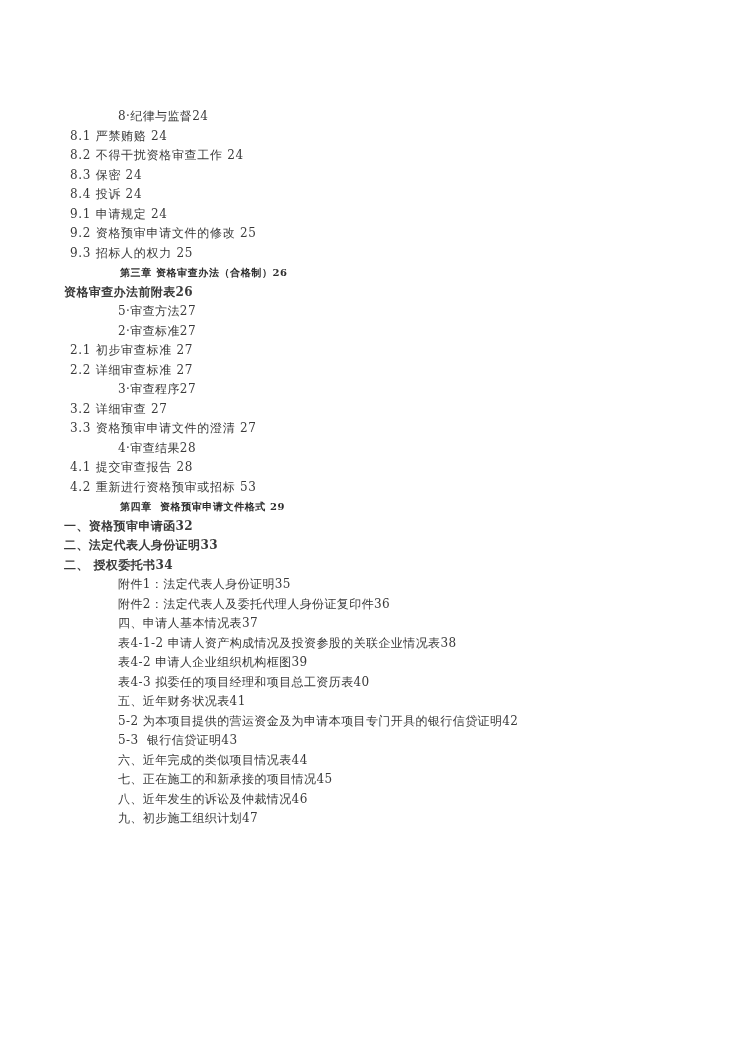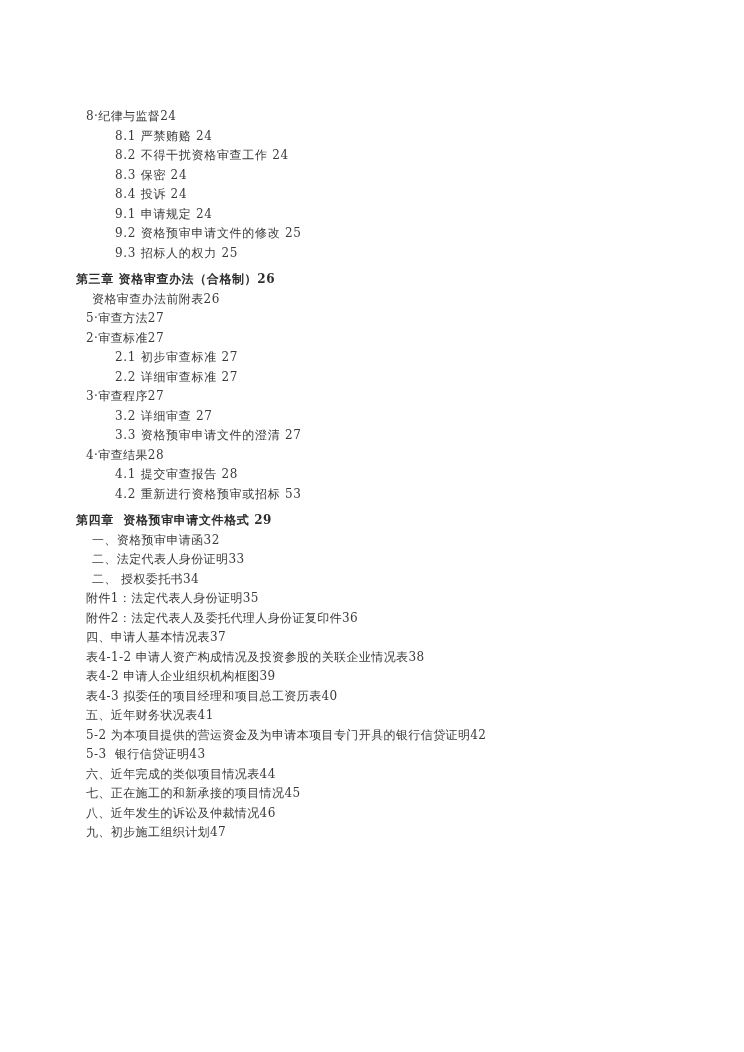--- a/index.html
+++ b/index.html
@@ -23,30 +23,29 @@
   }
   .line {
     height: 19.5px;
     line-height: 19.5px;
     font-size: 12px;
     color: #3a3a3a;
     white-space: pre;
     letter-spacing: 0.4px;
   }
   .line.chapter {
-    padding-left: 76px;
-    font-size: 12px;
+    padding-left: 120px;
+    font-size: 10px;
     font-weight: bold;
     color: #2d2d2d;
     letter-spacing: 0.6px;
-    margin-top: 7px;
   }
-  .line.l1  { padding-left: 86px; }
-  .line.l1b { padding-left: 92px; }
-  .line.l2  { padding-left: 115px; letter-spacing: 0.7px; }
+  .line.l1  { padding-left: 118px; }
+  .line.l1b { padding-left: 64px; font-weight: bold; }
+  .line.l2  { padding-left: 70px; letter-spacing: 0.7px; }
 </style>
 </head>
 <body>
 
 <div class="page">
   <div class="toc">
       <div class="line l1">8·纪律与监督24</div>
       <div class="line l2">8.1 严禁贿赂 24</div>
       <div class="line l2">8.2 不得干扰资格审查工作 24</div>
       <div class="line l2">8.3 保密 24</div>

